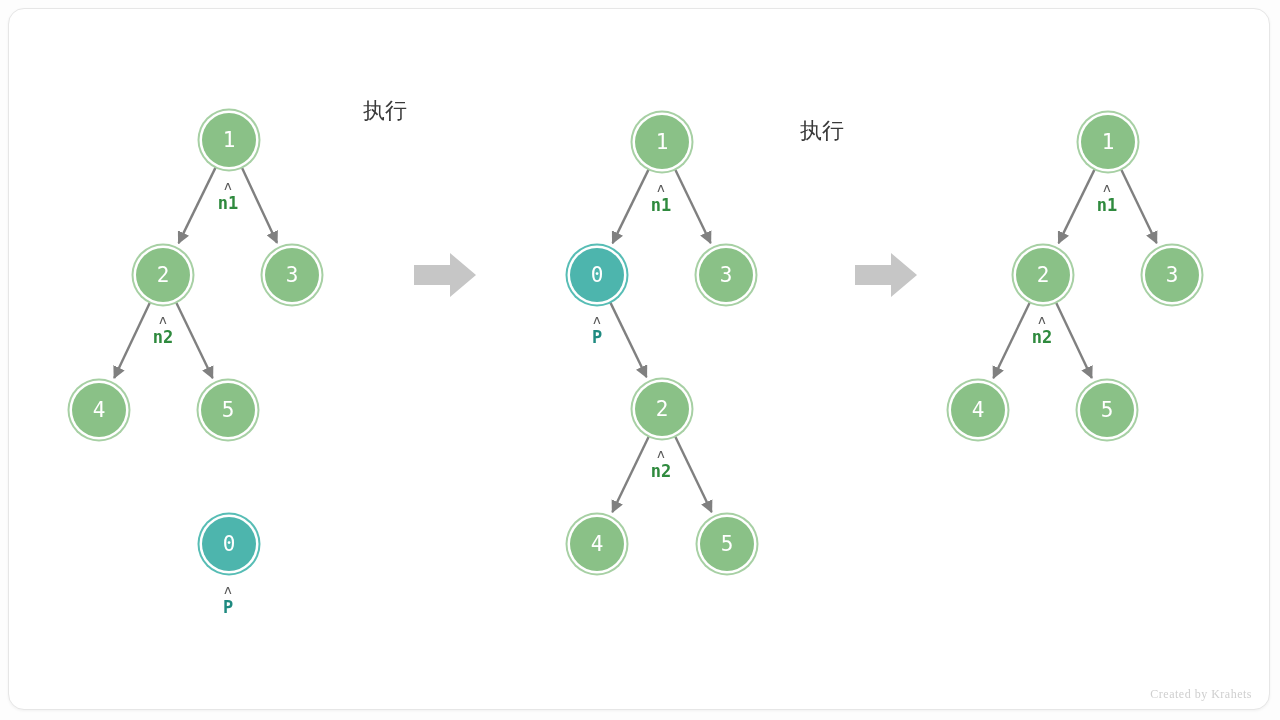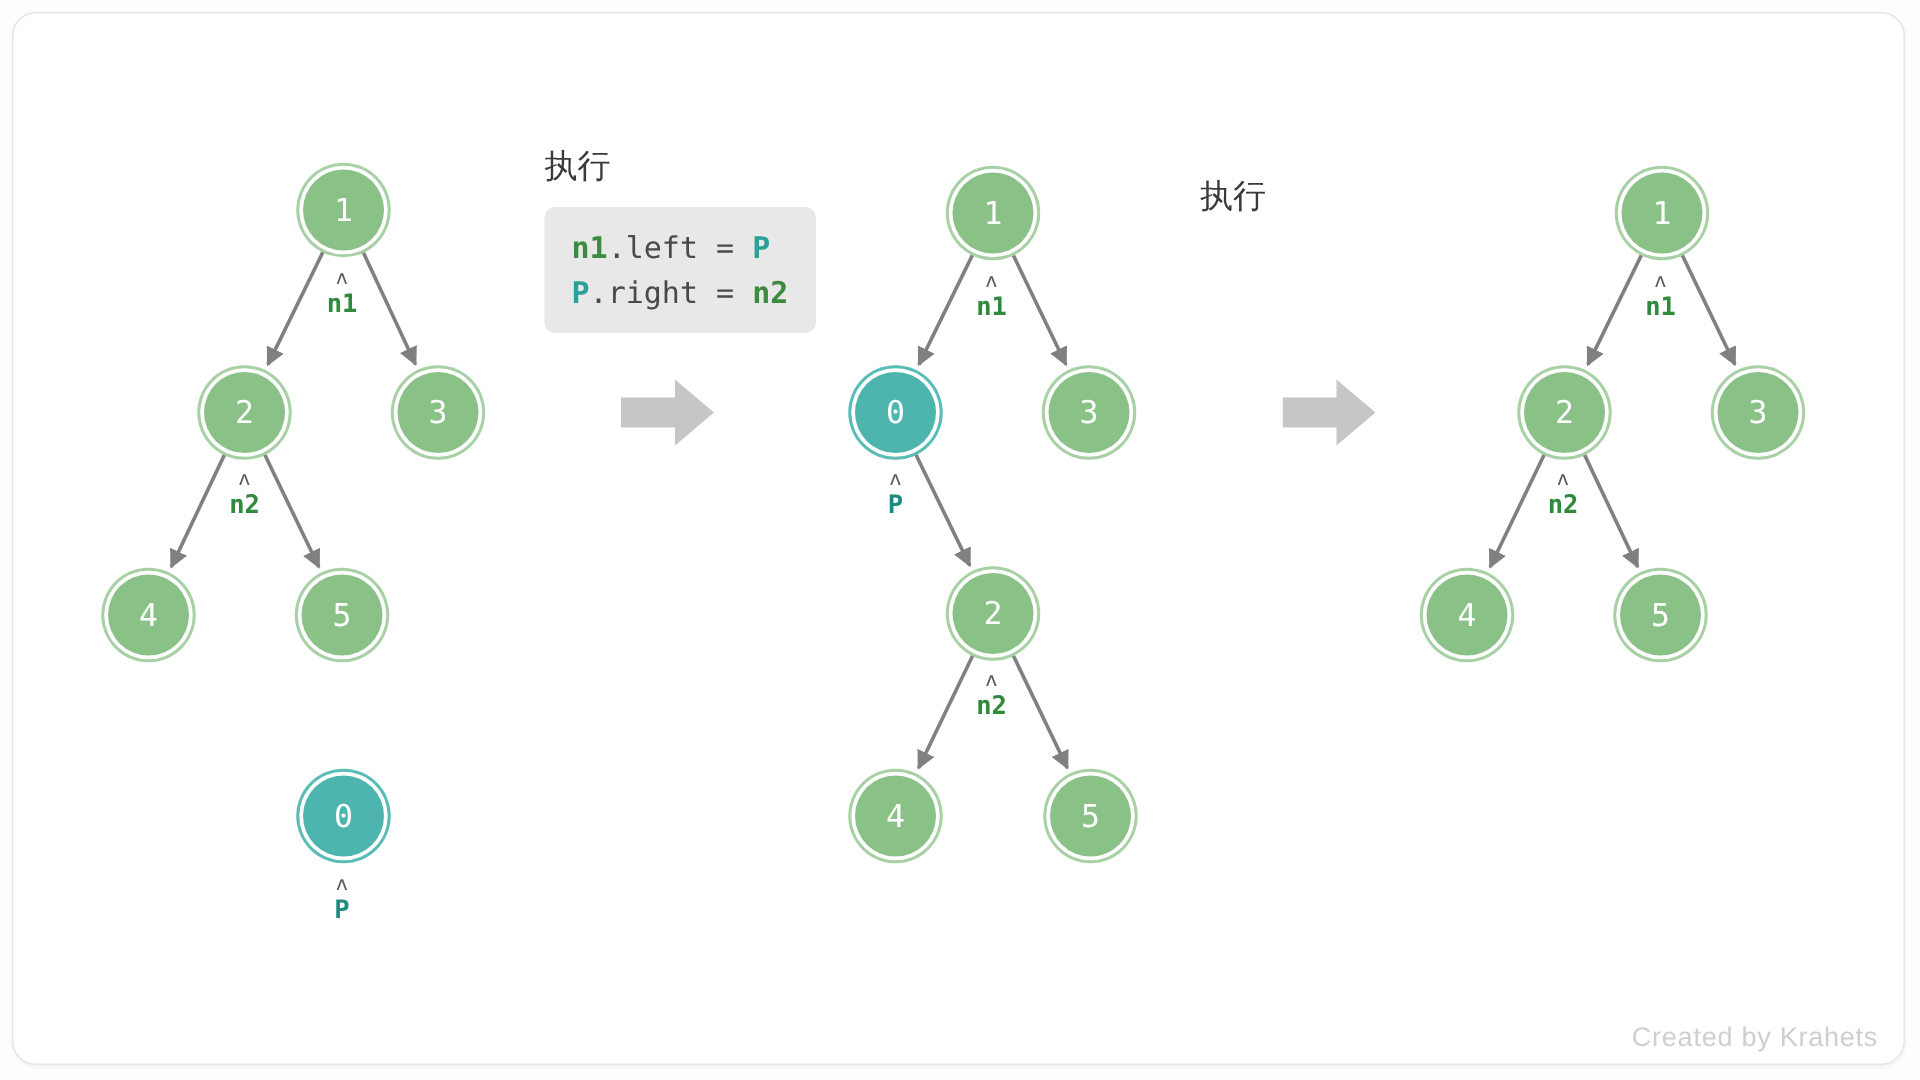--- a/index.html
+++ b/index.html
@@ -117,22 +117,22 @@
   
   .bigarrow {
     position: absolute;
     width: 62px;
     height: 46px;
   }
   .watermark {
     position: absolute;
     right: 28px;
     bottom: 18px;
-    font-family: Liberation Sans, sans-serif;
-    font-size: 18px;
+    font-family: Liberation Serif, serif;
+    font-size: 12px;
     color: #cfcfcf;
     letter-spacing: 0.5px;
   }
 </style>
 </head>
 <body>
 
 <div class="canvas">
   <div class="card"></div>
 
@@ -203,22 +203,21 @@
         <span class="caret">ʌ</span>
         <span class="ptext">n1</span>
       </div>
       <div class="plabel green" style="left: 1042px; top: 314px;">
         <span class="caret">ʌ</span>
         <span class="ptext">n2</span>
       </div>
     </div>
 
   <div class="layer" id="step-layer">
-      <div class="step" style="left: 363px; top: 96px;"><div class="step-title">执行</div><div class="code"><span class="v-green">n1</span><span class="plain">.left = </span><span class="v-teal">P</span>
-<span class="v-teal">P</span><span class="plain">.right = </span><span class="v-green">n2</span></div></div>
+      <div class="step" style="left: 363px; top: 96px;"><div class="step-title">执行</div></div>
       <div class="step" style="left: 800px; top: 116px;"><div class="step-title">执行</div></div>
       <div class="bigarrow" style="left: 414px; top: 252px;"><svg viewBox="0 0 62 46" width="62" height="46">
           <path d="M0,13 L36,13 L36,1 L62,23 L36,45 L36,33 L0,33 Z" fill="#c6c6c6"></path>
         </svg></div>
       <div class="bigarrow" style="left: 855px; top: 252px;"><svg viewBox="0 0 62 46" width="62" height="46">
           <path d="M0,13 L36,13 L36,1 L62,23 L36,45 L36,33 L0,33 Z" fill="#c6c6c6"></path>
         </svg></div>
     </div>
 
   <div class="watermark">Created by Krahets</div>

